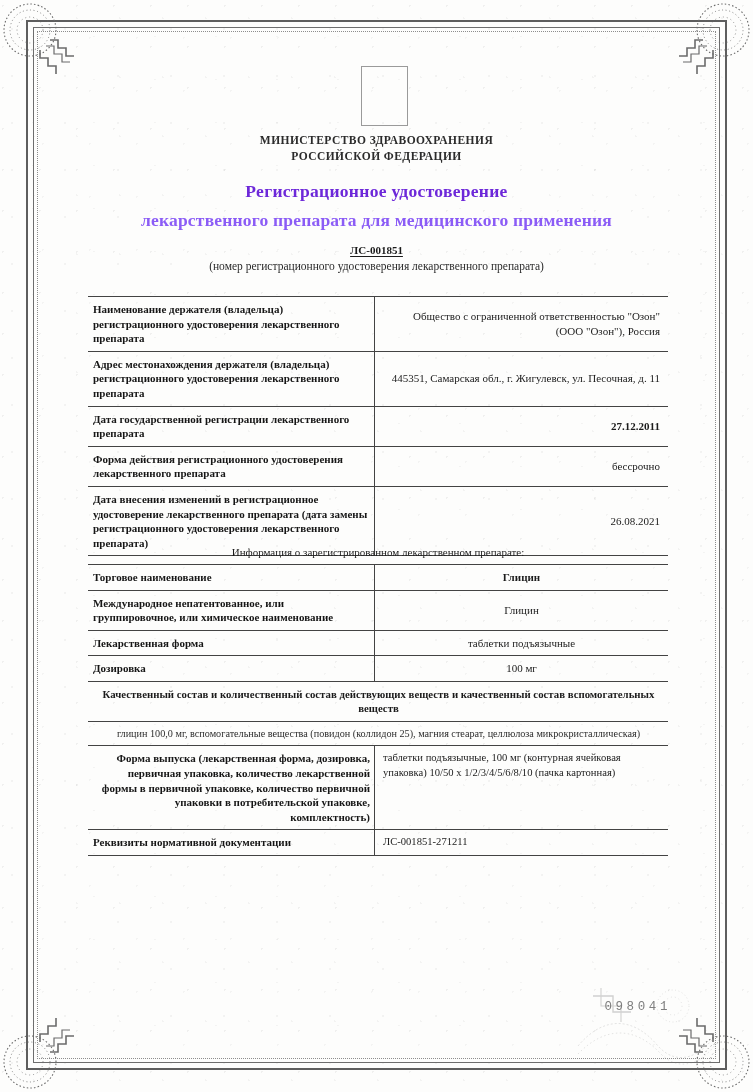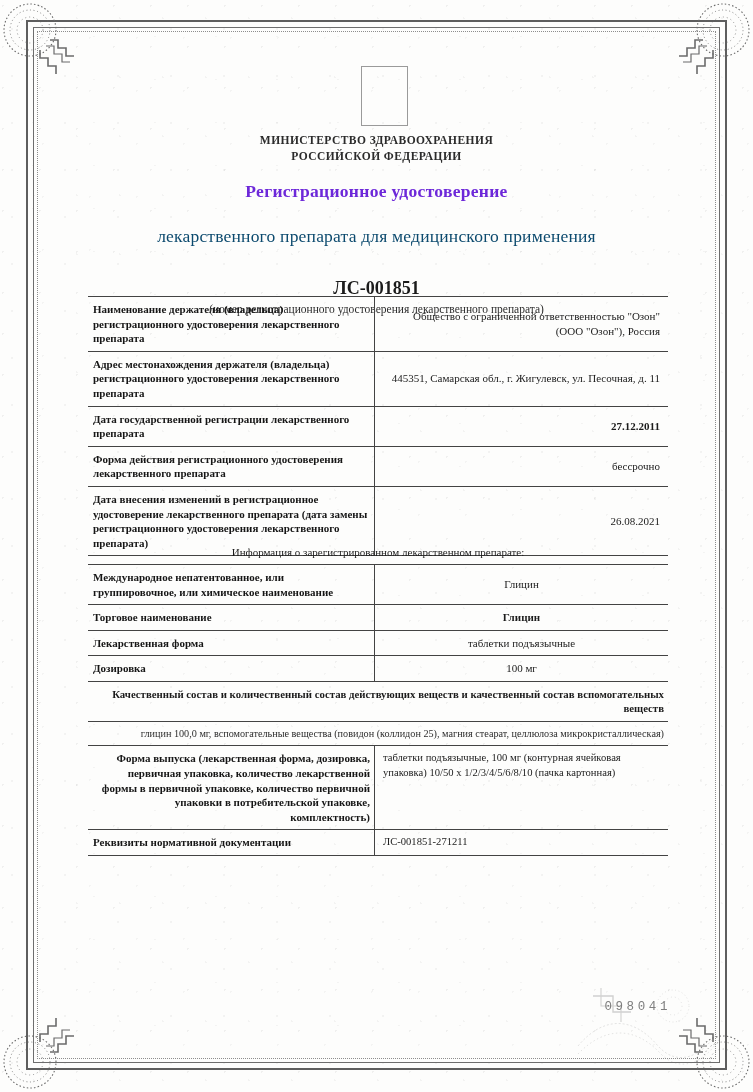--- a/index.html
+++ b/index.html
@@ -78,30 +78,31 @@
     font-weight:600;
   }
   .title1{
     margin-top:17px;
     font-size:17.5px;
     font-weight:700;
     letter-spacing:.3px;
     color:#6d28d9;
   }
   .title2{
-    margin-top:24px;
+    margin-top:8px;
     font-size:17.5px;
-    font-weight:400;
+    font-weight:700;
     letter-spacing:.2px;
-    color:#0c4a6e;
+    color:#8b5cf6;
   }
   .regno{
-    margin-top:31px;
-    font-size:18px;
-    font-weight:700;
+    margin-top:13px;
+    font-size:11px;
+    font-weight:700;
+    text-decoration:underline;
     text-underline-offset:2px;
   }
   .regno-cap{
     margin-top:4px;
     font-size:11.5px;
     color:#2b2b2b;
   }
 
   
   .tbl{
@@ -172,21 +173,21 @@
   .tbl2 td.val.bold{font-weight:700;}
   .tbl2 td.val.left{
     text-align:left;
     font-size:10.6px;
     line-height:14.4px;
     vertical-align:top;
   }
   .tbl2 td.full{
     border-right:none;
     font-weight:700;
-    text-align:right;
+    text-align:center;
     font-size:10.8px;
     line-height:14.4px;
   }
   .tbl2 td.full.light{
     font-weight:400;
     font-size:10.2px;
     line-height:13.6px;
     color:#2c2c2c;
   }
   .tbl2 td.lbl.top{vertical-align:top;text-align:right;}
@@ -303,26 +304,26 @@
         <td class="val">26.08.2021</td>
       </tr>
     </tbody>
   </table>
 
   <div class="info-cap">Информация о зарегистрированном лекарственном препарате:</div>
 
   <table class="tbl2">
     <tbody>
       <tr>
+        <td class="lbl">Торговое наименование</td>
+        <td class="val bold">Глицин</td>
+      </tr>
+      <tr>
         <td class="lbl">Международное непатентованное, или группировочное, или химическое наименование</td>
         <td class="val">Глицин</td>
-      </tr>
-      <tr>
-        <td class="lbl">Торговое наименование</td>
-        <td class="val bold">Глицин</td>
       </tr>
       <tr>
         <td class="lbl">Лекарственная форма</td>
         <td class="val">таблетки подъязычные</td>
       </tr>
       <tr>
         <td class="lbl">Дозировка</td>
         <td class="val">100 мг</td>
       </tr>
       <tr>

